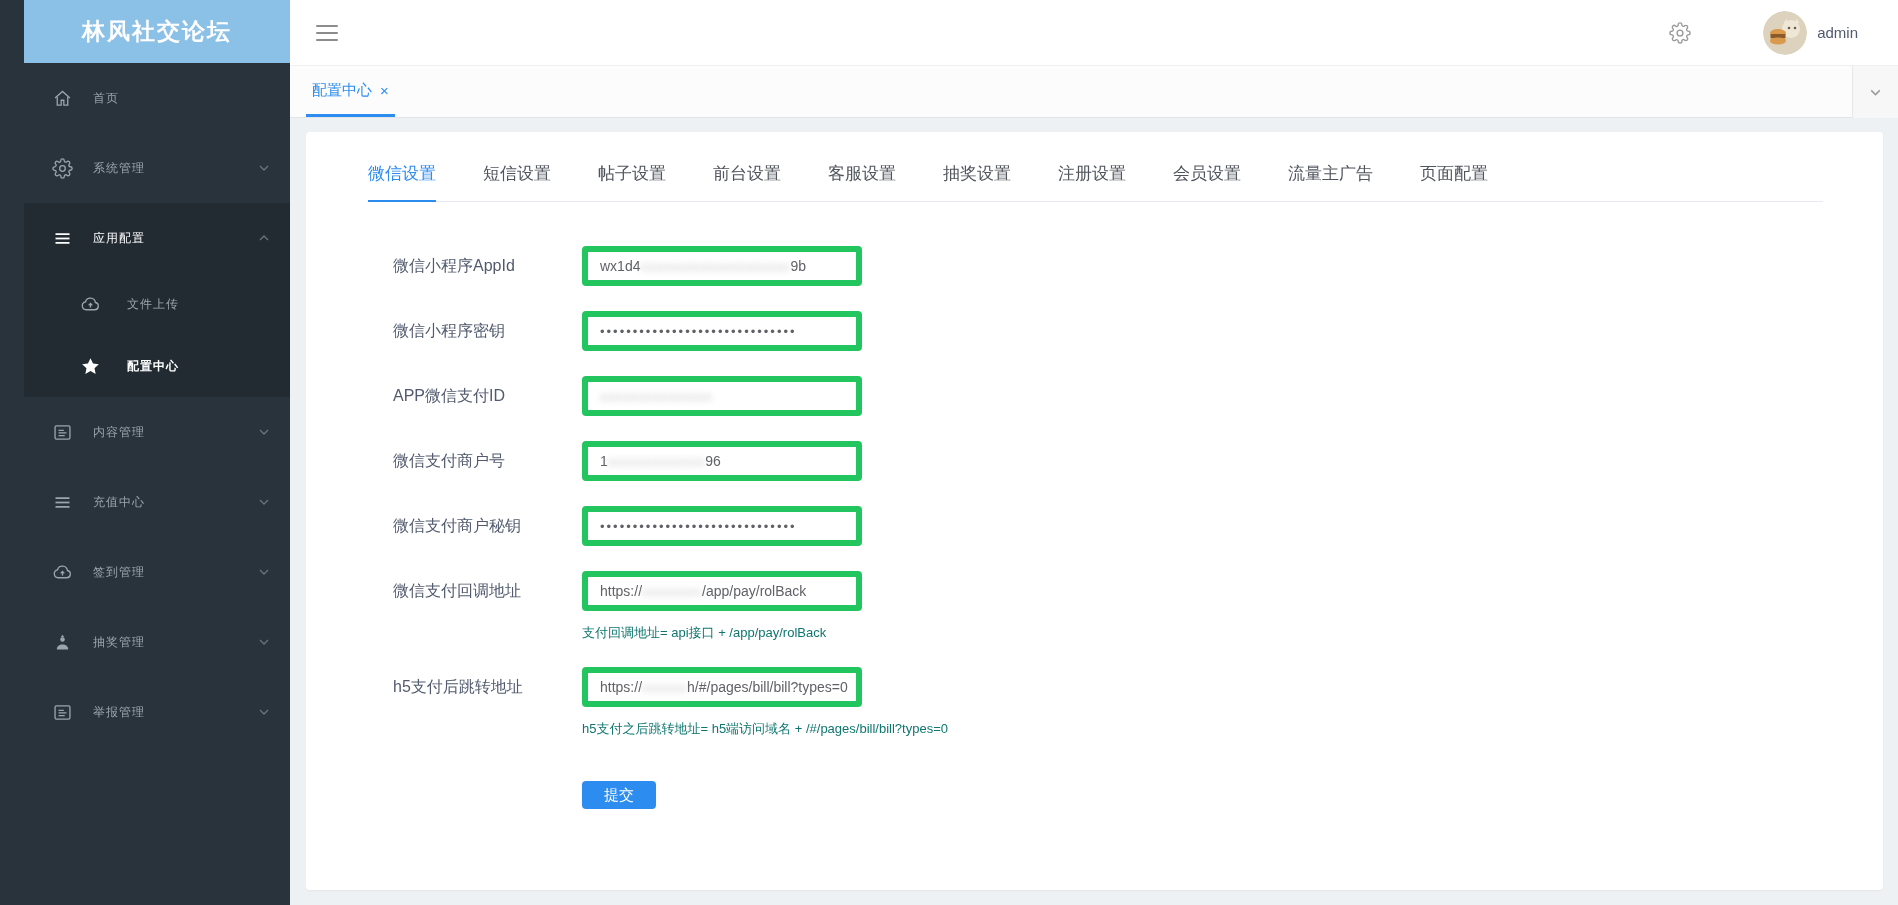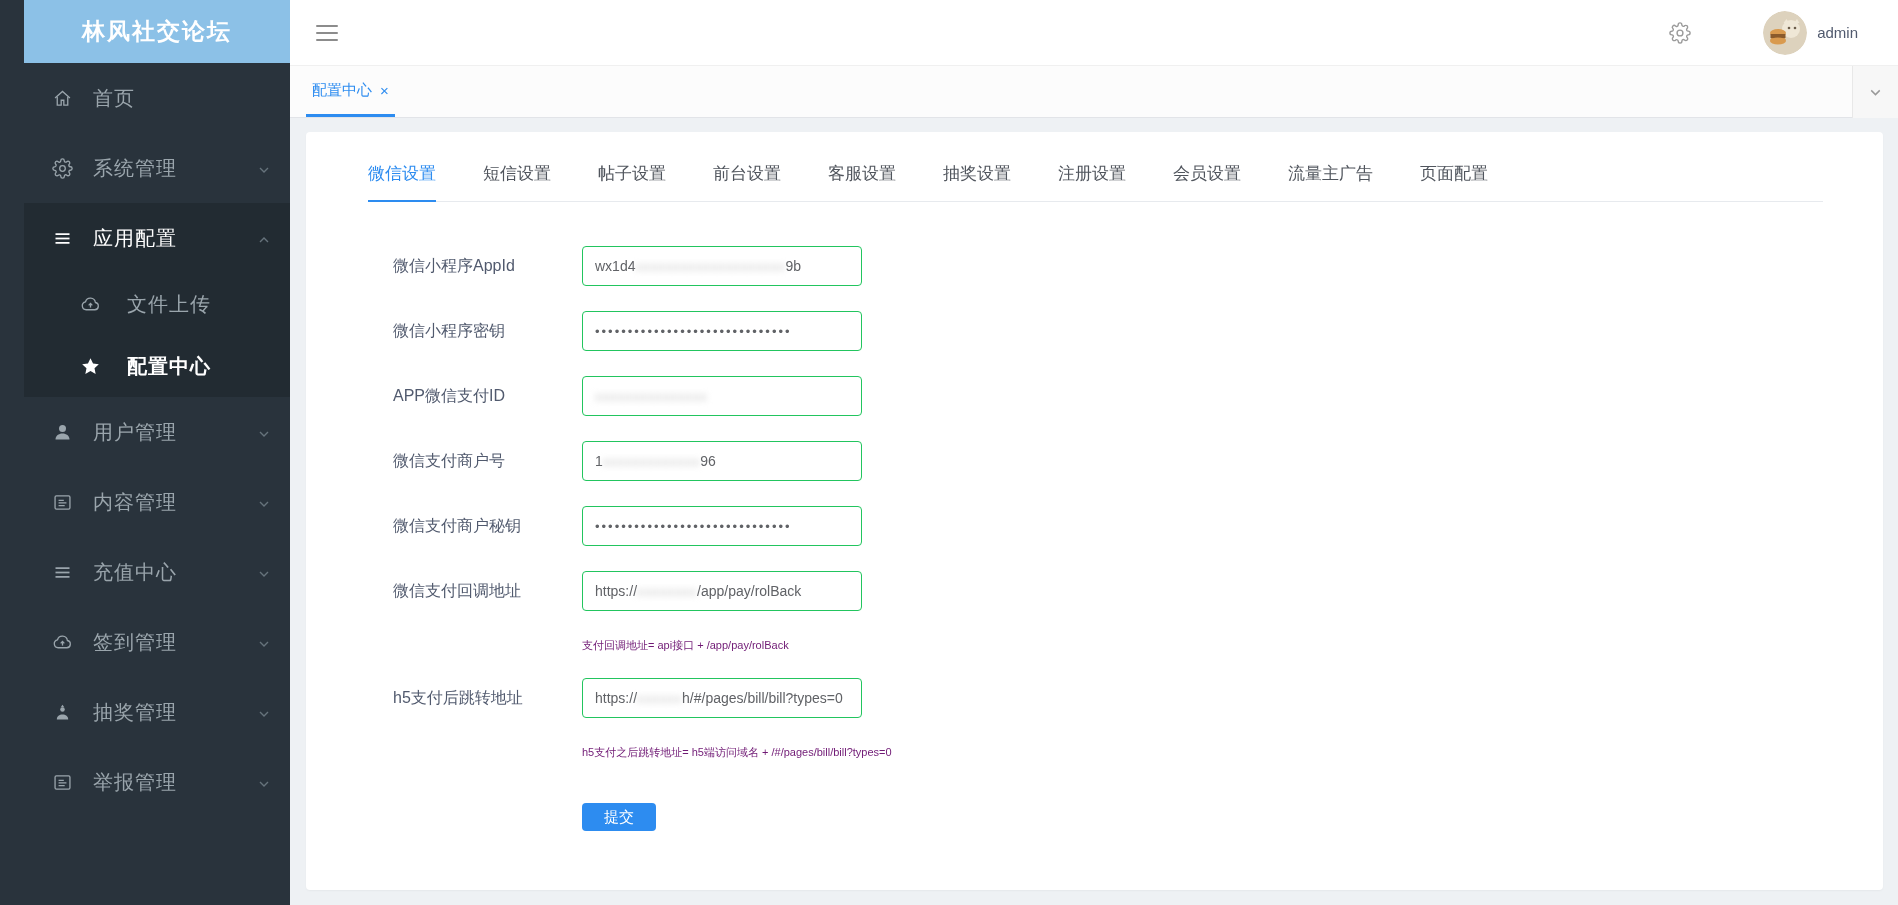--- a/index.html
+++ b/index.html
@@ -6,21 +6,21 @@
   html,body { width:1898px; height:905px; overflow:hidden;
     font-family:"Liberation Sans","DejaVu Sans",sans-serif; }
   .app { display:flex; width:1898px; height:905px; background:#eef1f4; }
 
   
   .sidebar { width:290px; height:905px; background:#29333c; flex:0 0 290px;padding-left:24px; }
   .logo { height:63px; background:#8cc1e7; color:#fff; font-size:23px; font-weight:bold;
           letter-spacing:2px; display:flex; align-items:center; justify-content:center; }
   .menu { padding:0; }
   .mi { height:70px; display:flex; align-items:center; padding:0 18px 0 27px;
-        color:#9aa5ac; font-size:20px; letter-spacing:1px; cursor:pointer; position:relative; }
+        color:#9aa5ac; font-size:12px; letter-spacing:1px; cursor:pointer; position:relative; }
   .mi .mico { width:22px; height:22px; margin-right:20px; display:flex; align-items:center; justify-content:center; flex:0 0 22px; }
   .mi svg { width:21px; height:21px; }
   .mi .mchev { margin-left:auto; width:16px; height:16px; color:#66737c; }
   .mi .mchev svg { width:16px; height:16px; }
   .group.open { background:#222b32; }
   .group.open > .mi.parent { color:#ffffff; }
   .mi.subitem { height:62px; padding-left:55px; }
   .mi.subitem .mico { margin-right:26px; }
   .mi.subitem.active { color:#ffffff; font-weight:bold; }
   .chev-up svg { transform:rotate(180deg); }
@@ -59,26 +59,26 @@
   .ctabs { display:flex; margin:30px 60px 0 62px; border-bottom:1px solid #e7eaee; }
   .ctab { font-size:17px; color:#50555d; padding-bottom:15px; margin-right:47px;
           cursor:pointer; white-space:nowrap; }
   .ctab.active { color:#2d8cf0; border-bottom:2px solid #2d8cf0; margin-bottom:-1px; }
 
   
   .form { padding:44px 0 0 87px; }
   .frow { display:flex; margin-bottom:25px; }
   .flabel { width:189px; flex:0 0 189px; font-size:16px; color:#515a6e; line-height:40px; }
   .fval { display:flex; flex-direction:column; }
-  .input-box { width:280px; height:40px; border:1px solid #22c55e; border-radius:4px;
+  .input-box { width:280px; height:40px; border:6px solid #22c55e; border-radius:4px;
                background:#fff; display:flex; align-items:center; padding:0 12px;
                font-size:14px; color:#606266; white-space:nowrap; overflow:hidden; cursor:text; }
   .redact { color:#c6c6c6; filter:blur(3px); letter-spacing:1px; font-size:13px; user-select:none; }
   .dots { font-size:13px; letter-spacing:2px; color:#606266; }
-  .hint { margin-top:27px; font-size:11px; color:#701a75; }
+  .hint { margin-top:13px; font-size:13px; color:#0f766e; }
   .submit { margin-top:18px; margin-left:189px; background:#2d8cf0; color:#fff; border:none;
             border-radius:4px; height:28px; padding:0 22px; font-size:15px; cursor:pointer;
             font-family:inherit; }
 </style>
 </head>
 <body>
 
 <div class="app">
 
   <aside class="sidebar">
@@ -136,32 +136,20 @@
         <div class="mi subitem active">
           <span class="mico">
             <svg viewBox="0 0 24 24" fill="currentColor">
                 <path d="M12 2.5l2.9 6.1 6.6.8-4.9 4.6 1.3 6.5L12 17.2l-5.9 3.3 1.3-6.5L2.5 9.4l6.6-.8z"></path>
               </svg>
           </span>
           <span class="mtxt">配置中心</span>
         </div>
       </div>
 
-      <div class="mi">
-        <span class="mico">
-          <svg viewBox="0 0 24 24" fill="currentColor">
-              <circle cx="12" cy="7.5" r="4"></circle>
-              <path d="M4 20c0-4.4 3.6-7 8-7s8 2.6 8 7z"></path>
-            </svg>
-        </span>
-        <span class="mtxt">用户管理</span>
-        <span class="mchev"><svg viewBox="0 0 24 24" fill="none" stroke="currentColor" stroke-width="2">
-              <polyline points="6 9 12 15 18 9"></polyline>
-            </svg></span>
-      </div>
 
       <div class="mi">
         <span class="mico">
           <svg viewBox="0 0 24 24" fill="none" stroke="currentColor" stroke-width="1.5">
               <rect x="3.5" y="4.5" width="17" height="15" rx="1.5"></rect>
               <path d="M7.5 9.5h6M7.5 12.5h9M7.5 15.5h7"></path>
             </svg>
         </span>
         <span class="mtxt">内容管理</span>
         <span class="mchev"><svg viewBox="0 0 24 24" fill="none" stroke="currentColor" stroke-width="2">

